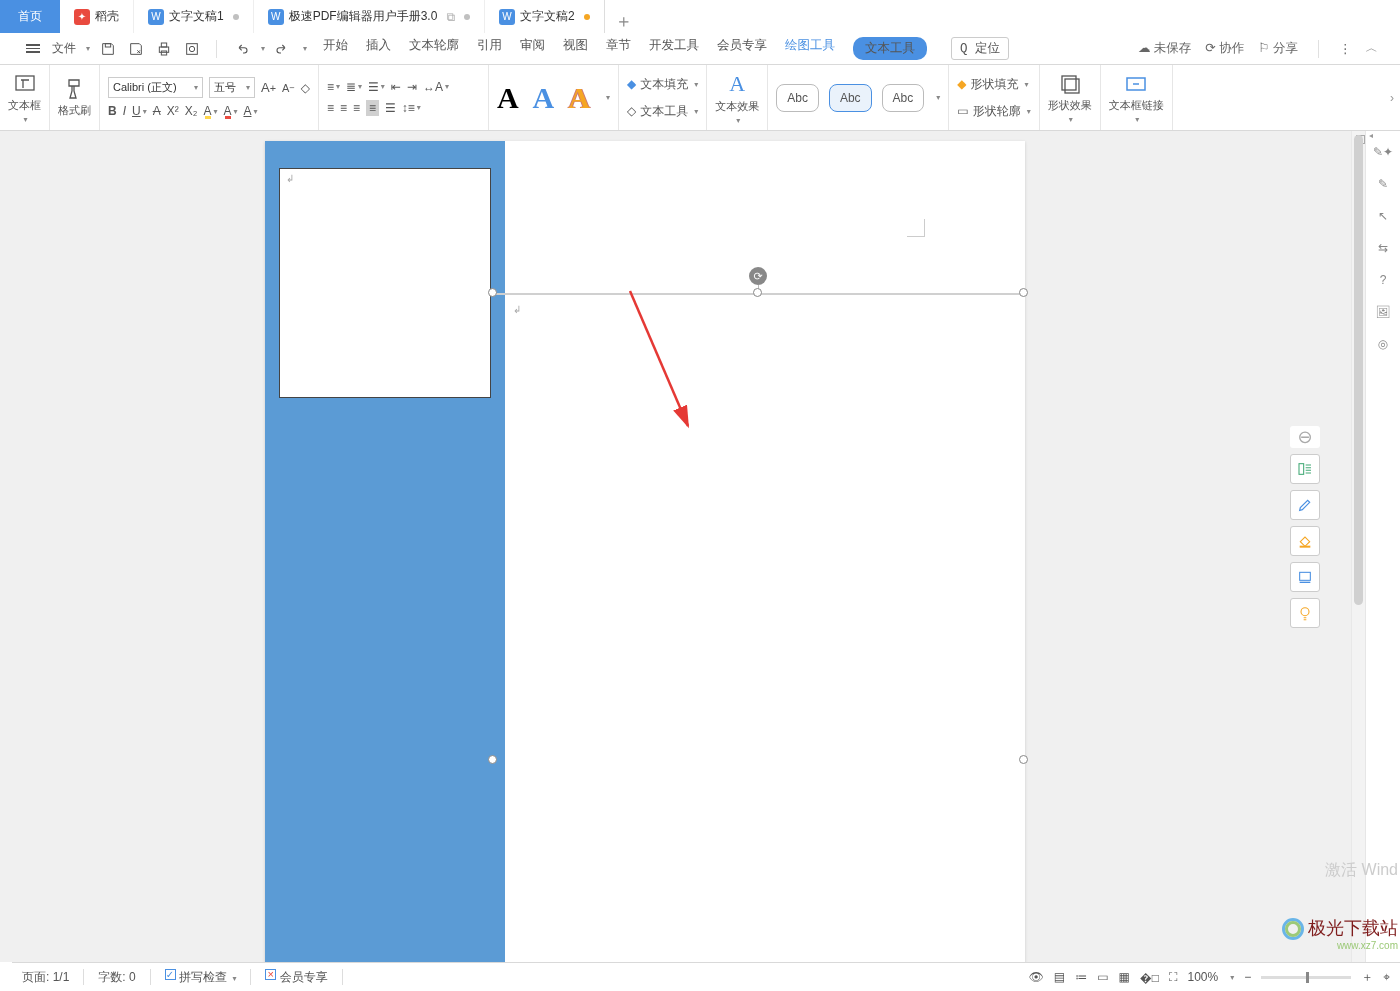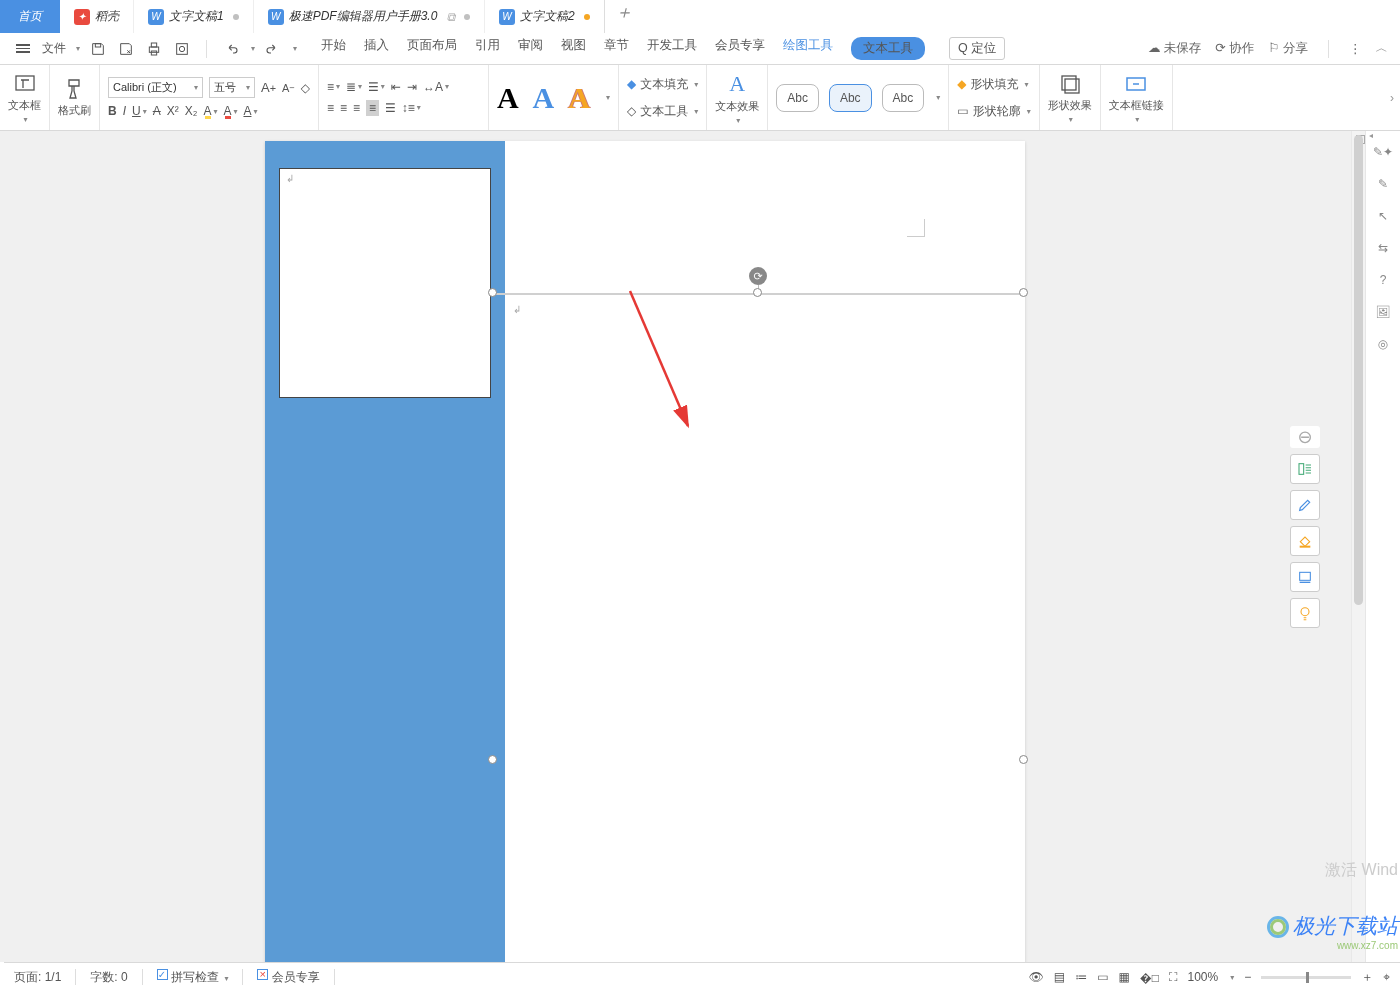--- a/index.html
+++ b/index.html
@@ -1,46 +1,46 @@
 <!DOCTYPE html>
 <html><head>
 <meta charset="utf-8">
 <style>
   * { box-sizing: border-box; margin: 0; padding: 0; }
   body { font-family: "Microsoft YaHei", sans-serif; font-size: 12px; color: #333; background: #fff; width: 1400px; height: 991px; overflow: hidden; position: relative; }
   
   
-  .title-bar { display: flex; align-items: flex-start; height: 33px; background: #fff; border-bottom: 0px solid #e0e0e0; font-style: italic; }
+  .title-bar { display: flex; align-items: flex-end; height: 33px; background: #fff; border-bottom: 0px solid #e0e0e0; }
   .title-tab { display: flex; align-items: center; padding: 0 14px; height: 33px; gap: 5px; cursor: pointer; position: relative;}
   .title-tab.active { background: #fff; border-right: 1px solid #ddd;}
   .title-tab.home { background: #4a90e2; color: #fff; padding: 0 18px; font-weight:400;}
   .title-tab .badge { width:16px; height:16px; border-radius:3px; display:inline-flex; align-items:center; justify-content:center; color:#fff; font-size:10px;}
   .title-tab .badge.w { background:#4a90e2;}
   .title-tab .badge.r { background:#e94a3f;}
   .title-tab .dot{ width:6px; height:6px; border-radius:50%; background:#f5a623; margin-left:4px;}
   .title-tab .dot-g{ width:6px; height:6px; border-radius:50%; background:#c0c0c0; margin-left:4px;}
   .title-tab .dup{ color:#aaa; margin-left:4px;}
   .new-tab { padding:0 10px; color:#888; font-size:18px; cursor:pointer;}
   .title-right { margin-left:auto; display:flex; align-items:center; gap:10px; padding-right:8px;}
   .login-btn { background:#ffb11b; color:#fff; padding:4px 10px 4px 12px; border-radius:12px; display:flex; align-items:center; gap:4px;}
   .login-btn .av{ width:16px;height:16px;border-radius:50%;background:#f5d080;border:1px solid #fff;}
   .win-btn { color:#666; padding:4px 6px; font-size:14px;}
   .thin-icon{color:#888;}
 
   
-  .menu-bar { display:flex; align-items:center; height:32px; padding:0 12px; gap:12px; border-bottom:1px solid #d9d9d9; background:#fff;}
+  .menu-bar { display:flex; align-items:center; height:32px; padding:0 22px; gap:4px; border-bottom:1px solid #d9d9d9; background:#fff;}
   .menu-left { display:flex; align-items:center; gap:8px;}
   .hamb{ display:inline-flex; flex-direction:column; gap:2px; padding:4px;}
   .hamb span{width:14px;height:1.5px;background:#555;}
   .menu-label{color:#555;}
   .m-ico{ color:#555; padding:2px 2px; display:inline-flex;}
   .m-ico svg{width:16px;height:16px;}
   .dd{ font-size:8px; color:#888; margin-left:2px;}
   .menu-sep{ width:1px; height:18px; background:#e0e0e0; margin:0 6px;}
-  .menu-tabs{ display:flex; gap:18px; margin-left:12px;}
+  .menu-tabs{ display:flex; gap:18px; margin-left:12px;font-family:Liberation Mono, monospace;}
   .menu-tabs span{ color:#555; cursor:pointer;font-size:12.5px;}
   .menu-tabs .blue{ color:#4a90e2;}
   .pill{ background:#4a90e2; color:#fff; padding:3px 12px; border-radius:10px;}
   .find-box{ display:flex; align-items:center; gap:4px; border:1px solid #ccc; border-radius:3px; padding:2px 8px; color:#999; margin-left:6px;}
   .menu-right{ margin-left:auto; display:flex; align-items:center; gap:14px; color:#666;font-size:12.5px;}
   .menu-right .chev{color:#999;}
 
   
   .ribbon { display:flex; height:66px; border-bottom:1px solid #d9d9d9; background:#fff;}
   .rgroup { display:flex; flex-direction:column; justify-content:center; align-items:center; padding:4px 8px; border-right:1px solid #e6e6e6; gap:2px;}
@@ -79,32 +79,32 @@
   
   
   .right-rail{position:absolute;top:131px;right:0;bottom:29px;width:35px;background:#fff;border-left:1px solid #e6e6e6;display:flex;flex-direction:column;align-items:center;gap:18px;padding-top:14px;color:#888;}
   .right-rail div{cursor:pointer;}
   .vscroll{position:absolute;top:131px;right:35px;bottom:29px;width:14px;background:#f3f3f3;border-left:1px solid #e8e8e8;}
   .vthumb{position:absolute;top:4px;left:2px;right:2px;height:470px;background:#d0d0d0;border-radius:5px;}
   .vtop{position:absolute;top:0;left:3px;color:#999;font-size:8px;}
   .dim-hint{position:absolute;left:4px;top:4px;width:9px;height:9px;border:1px solid #aaa;}
 
   
-  .status{ position:absolute; bottom:0; left:4px; right:0; height:29px; border-top:1px solid #d9d9d9; background:#fff; display:flex; align-items:center; padding:0 10px; gap:14px; color:#555;}
+  .status{ position:absolute; bottom:0; left:12px; right:0; height:29px; border-top:1px solid #d9d9d9; background:#fff; display:flex; align-items:center; padding:0 10px; gap:14px; color:#555;}
   .status .sep{width:1px;height:16px;background:#ddd;}
   .status-right{margin-left:auto;display:flex;align-items:center;gap:10px;}
   .zoom-slider{width:90px;height:3px;background:#ddd;position:relative;}
   .zoom-slider .kn{position:absolute;left:45px;top:-4px;width:3px;height:11px;background:#888;}
   .sq-ico{border:1.2px solid #4a90e2;width:11px;height:11px;display:inline-block;}
   .sq-ico.x::after{content:"×";color:#e94a3f;font-size:11px;position:relative;top:-3px;left:1px;}
   .sq-ico.chk::after{content:"✓";color:#4a90e2;font-size:10px;position:relative;top:-3px;left:0px;}
   
   .watermark{position:absolute;right:2px;bottom:110px;color:#ccc;font-size:16px;}
   .wm2{position:absolute;right:2px;bottom:40px;text-align:right;}
-  .wm2 .l1{color:#3b82f6;font-size:21px;font-style:italic;}
+  .wm2 .l1{color:#7f1d1d;font-size:18px;}
   .wm2 .l2{color:#9cc978;font-size:10px;}
   .wm-logo{width:22px;height:22px;border:3px solid #69b5e8;border-radius:50%;display:inline-block;vertical-align:middle;margin-right:4px;position:relative;}
   .wm-logo::after{content:"";position:absolute;width:10px;height:10px;border:3px solid #9cc978;border-radius:50%;left:0;top:0;}
 </style>
 </head>
 <body>
 
 <div class="title-bar">
   <div class="title-tab home">
       <span>首页</span>
@@ -176,21 +176,21 @@
     <span class="m-ico">
         <svg viewBox="0 0 24 24" fill="none" stroke="#555" stroke-width="1.6">
           <path d="M15 10H7a4 4 0 0 0 0 8h2M15 10l-4-4M15 10l-4 4"></path>
         </svg>
       </span>
     <span class="dd">▾</span>
   </div>
   <div class="menu-tabs">
     <span>开始</span>
     <span>插入</span>
-    <span>页面布局</span>
+    <span>文本轮廓</span>
     <span>引用</span>
     <span>审阅</span>
     <span>视图</span>
     <span>章节</span>
     <span>开发工具</span>
     <span>会员专享</span>
     <span class="blue">绘图工具</span>
     <span class="pill">文本工具</span>
     <span class="find-box">
         <span>Q 定位</span>

